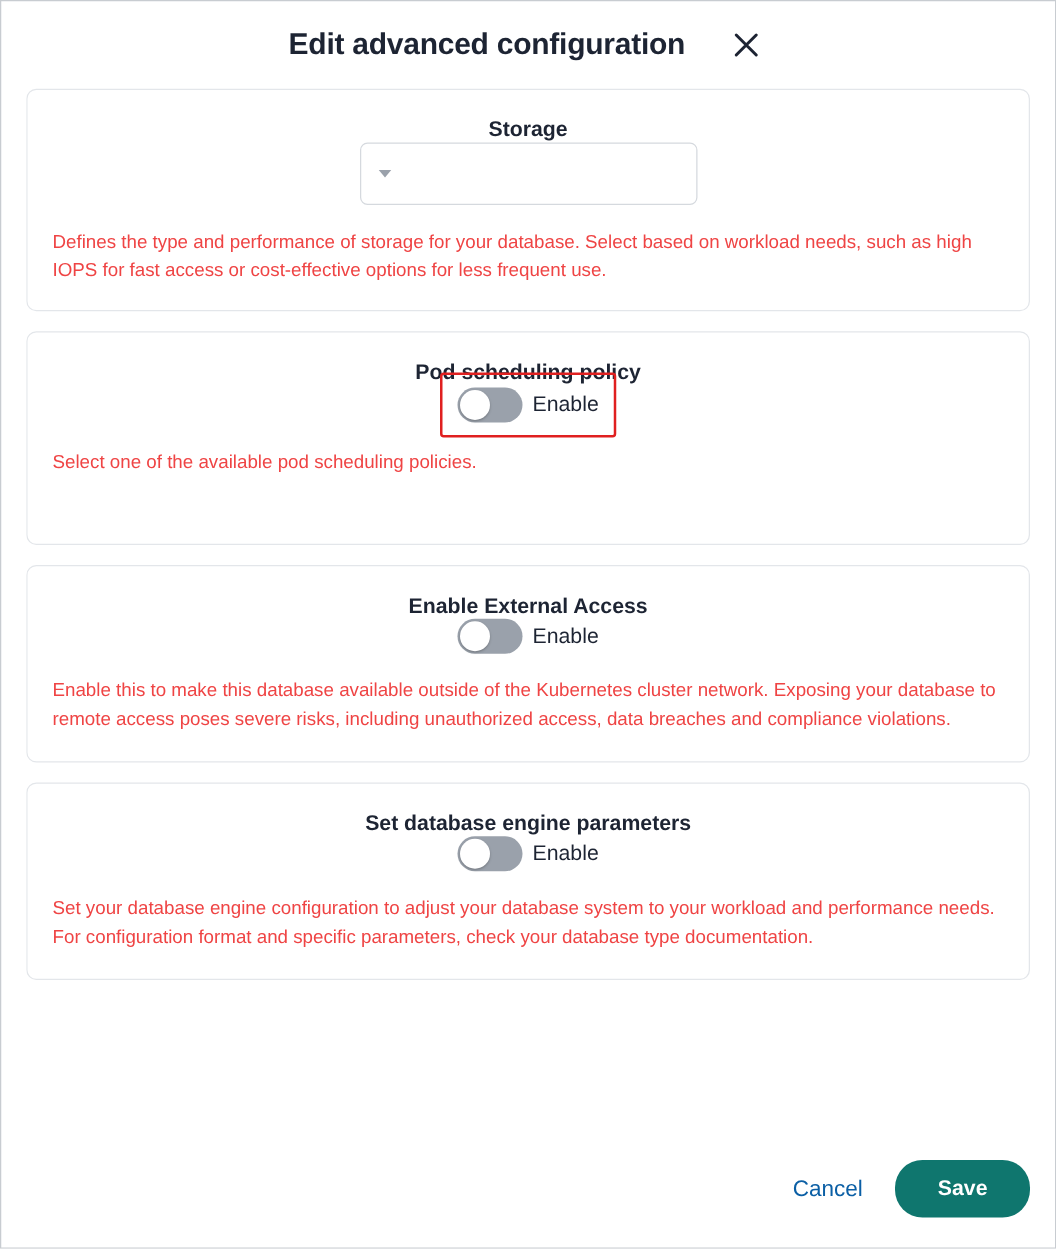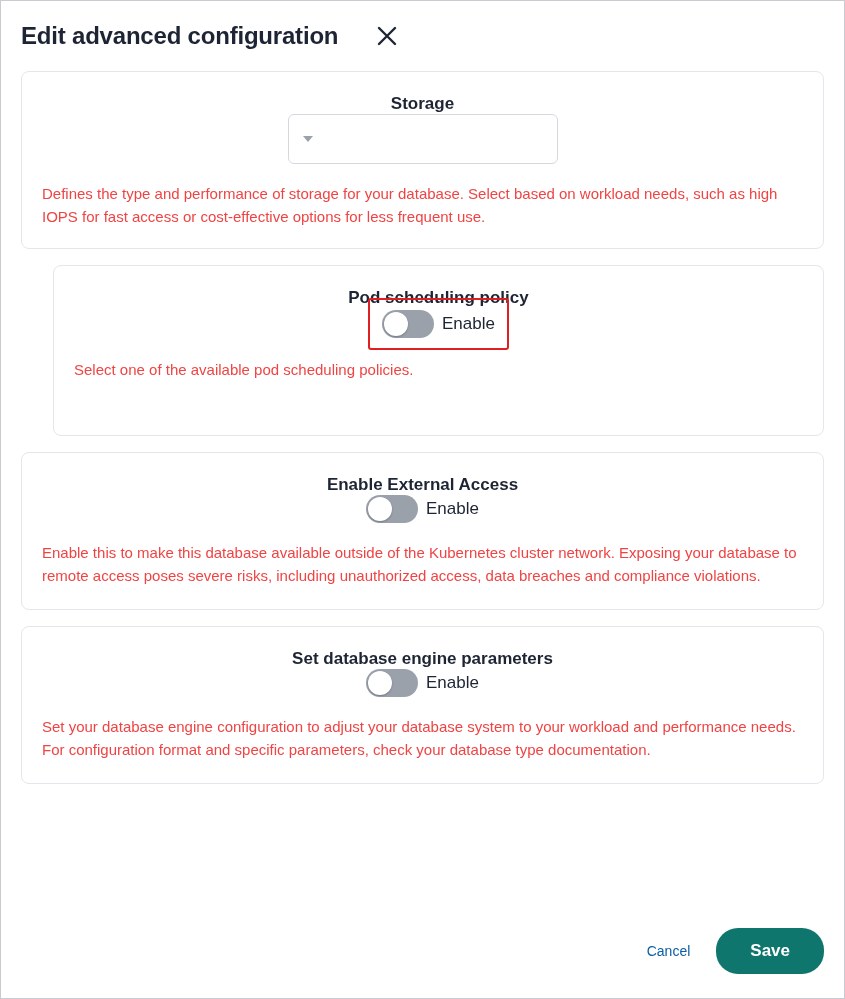--- a/index.html
+++ b/index.html
@@ -19,21 +19,21 @@
     border: 1px solid #c8ccd1;
     padding: 0 20px;
     display: flex;
     flex-direction: column;
   }
 
   
   .dialog-header {
     display: flex;
     align-items: flex-start;
-    justify-content: flex-start;
+    justify-content: center;
     padding: 18px 0 6px 0;
     gap: 32px;
   }
 
   .dialog-title {
     font-size: 24px;
     font-weight: bold;
     color: #1d2433;
     letter-spacing: -0.2px;
     line-height: 34px;
@@ -86,21 +86,21 @@
   .card-desc {
     margin-top: 18px;
     font-size: 15px;
     line-height: 23px;
     color: #ef4444;
     max-width: 775px;
   }
 
   
   .card-storage { padding-bottom: 20px; }
-  .card-pod { padding-bottom: 54px; margin-left: 32px; }
+  .card-pod { padding-bottom: 54px; }
 
   
   .select {
     width: 270px;
     height: 50px;
     border: 1px solid #d5d9de;
     border-radius: 6px;
     display: flex;
     align-items: center;
     padding: 0 14px;
@@ -162,21 +162,21 @@
     align-items: center;
     justify-content: flex-end;
     gap: 22px;
     padding: 22px 0 24px 0;
   }
 
   .btn-cancel {
     background: transparent;
     border: none;
     color: #0b5fa5;
-    font-size: 14px;
+    font-size: 18px;
     font-family: "Liberation Sans", sans-serif;
     cursor: pointer;
     padding: 8px 4px;
   }
 
   .btn-save {
     background: #0f766e;
     color: #ffffff;
     border: none;
     border-radius: 22px;

